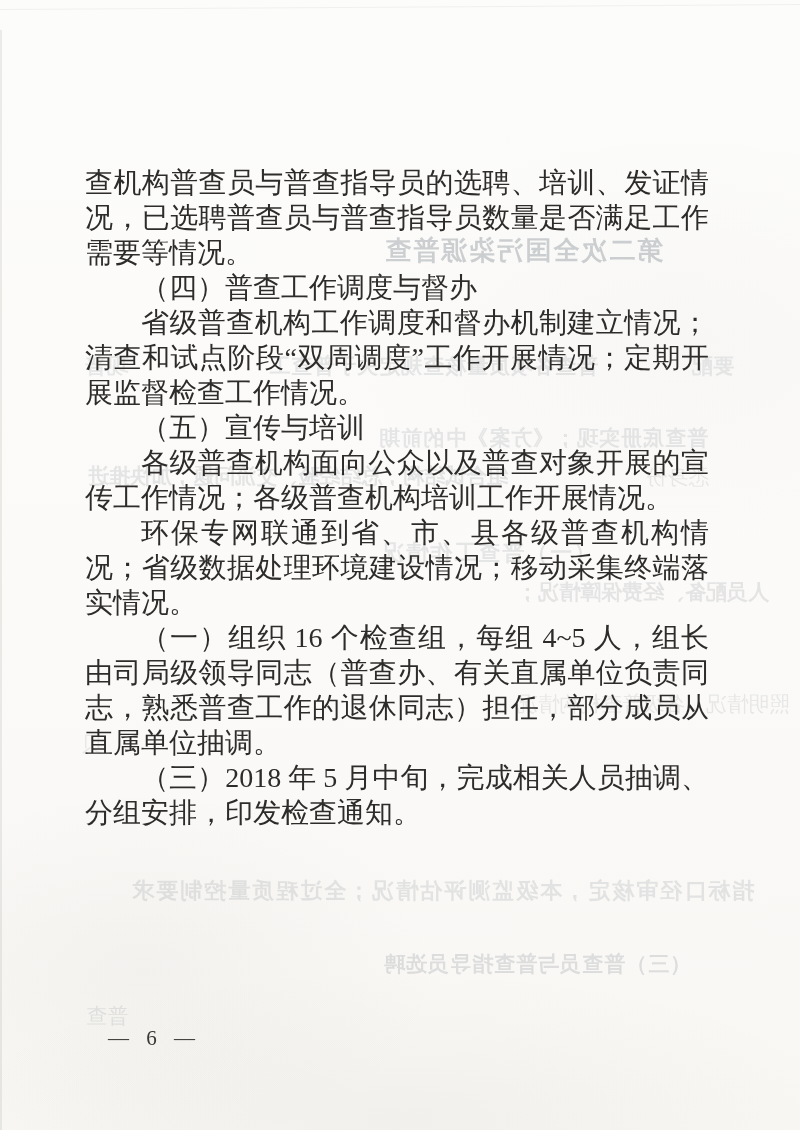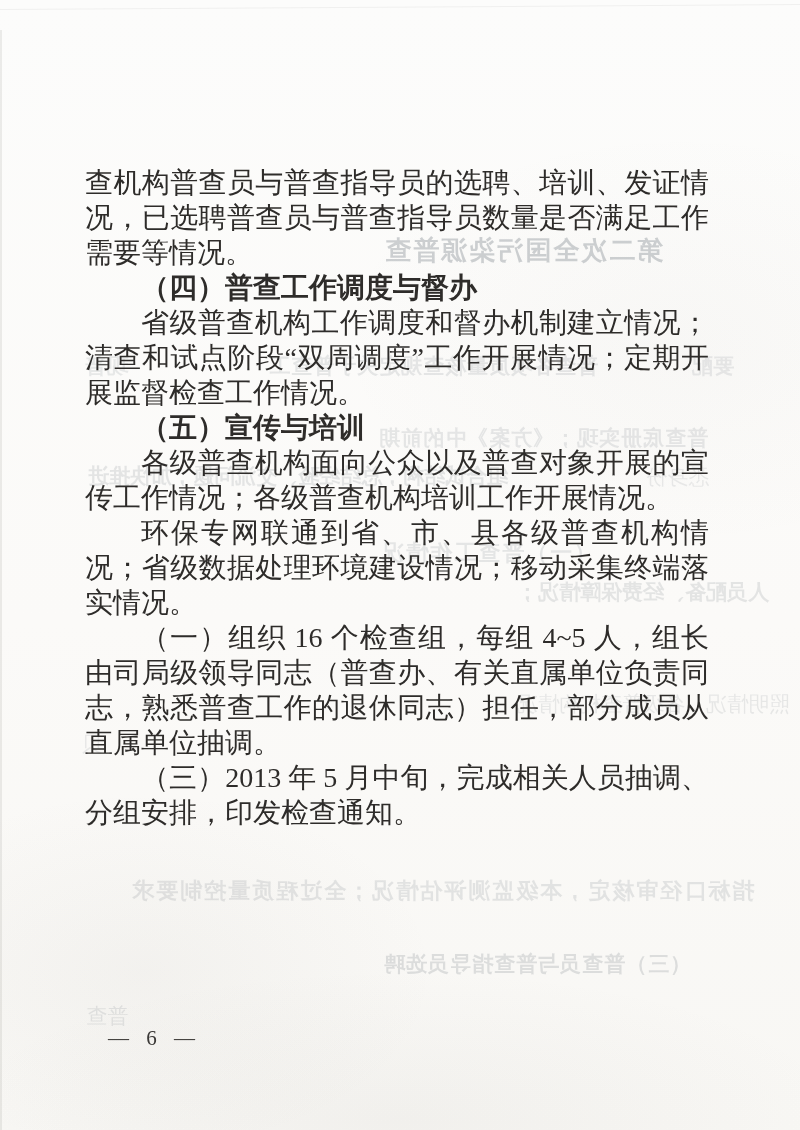--- a/index.html
+++ b/index.html
@@ -59,21 +59,21 @@
     text-align: justify;
   }
   .content p {
     margin: 0;
     text-indent: 2em;
   }
   .content p.continuation {
     text-indent: 0;
   }
   .content p.heading {
-    font-weight: bold;
+    font-weight: normal;
     text-align: left;
   }
   .footer-page-number {
     position: absolute;
     left: 108px;
     top: 1026px;
     font-size: 21px;
     color: #3a3836;
     letter-spacing: 6px;
     font-family: "Liberation Serif", "DejaVu Serif", serif;
@@ -105,18 +105,18 @@
     </div>
 
   <div class="content">
     <p class="continuation">查机构普查员与普查指导员的选聘、培训、发证情况，已选聘普查员与普查指导员数量是否满足工作需要等情况。</p>
     <p class="heading">（四）普查工作调度与督办</p>
     <p class="body">省级普查机构工作调度和督办机制建立情况；清查和试点阶段“双周调度”工作开展情况；定期开展监督检查工作情况。</p>
     <p class="heading">（五）宣传与培训</p>
     <p class="body">各级普查机构面向公众以及普查对象开展的宣传工作情况；各级普查机构培训工作开展情况。</p>
     <p class="body">环保专网联通到省、市、县各级普查机构情况；省级数据处理环境建设情况；移动采集终端落实情况。</p>
     <p class="body">（一）组织 16 个检查组，每组 4~5 人，组长由司局级领导同志（普查办、有关直属单位负责同志，熟悉普查工作的退休同志）担任，部分成员从直属单位抽调。</p>
-    <p class="body">（三）2013 年 5 月中旬，完成相关人员抽调、分组安排，印发检查通知。</p>
+    <p class="body">（三）2018 年 5 月中旬，完成相关人员抽调、分组安排，印发检查通知。</p>
   </div>
 
   <div class="footer-page-number">— 6 —</div>
 
 </div>
 
 </body></html>

